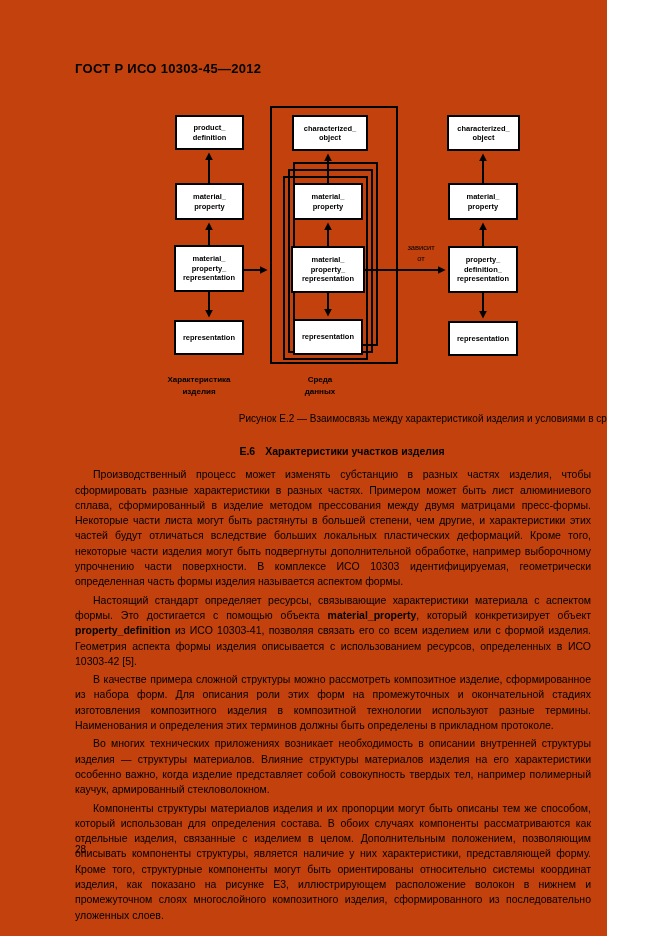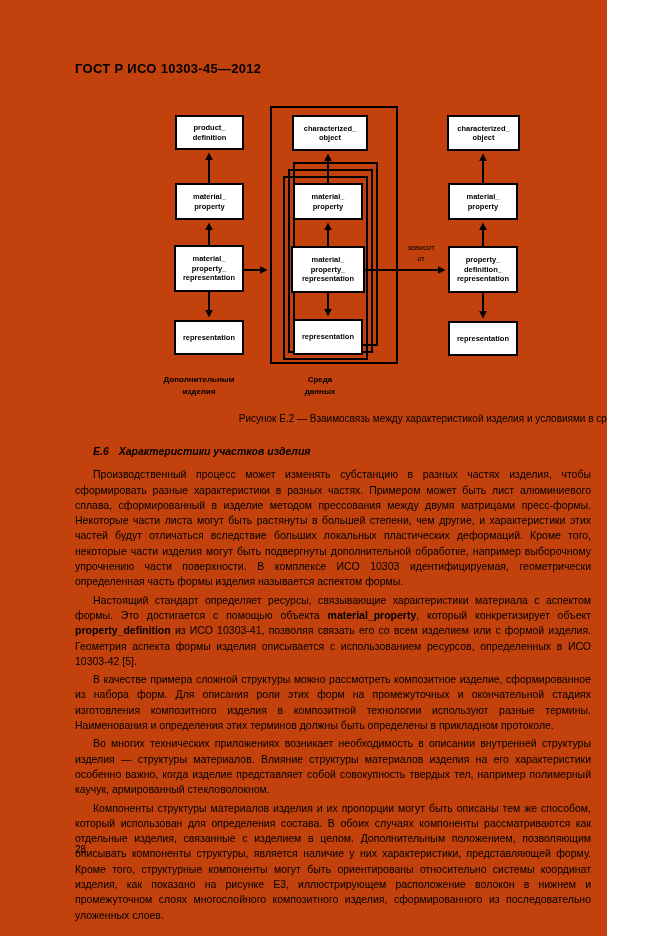--- a/index.html
+++ b/index.html
@@ -35,22 +35,21 @@
     position:absolute; left:0; top:413px; width:661px;
     text-align:right; font-size:10px;
   }
   
   .textblock {
     position:absolute; left:75px; top:444px; width:516px;
     font-size:10.5px; line-height:15.3px; text-align:justify;
   }
   .textblock h3 {
     font-size:10.5px; font-weight:bold; margin:0 0 8px 0; padding-left:18px;
-    text-align:left;
-    font-style:italic;
+    text-align:center;
   }
   .textblock h3.gap-top { margin-top:11px; }
   .hnum { margin-right:10px; }
   .textblock p { margin:0 0 3px 0; text-indent:18px; }
   .b { font-weight:bold; }
   .page-number { position:absolute; left:75px; top:844px; font-size:10px; }
 </style>
 </head>
 <body>
 
@@ -88,21 +87,21 @@
     <div class="dbox" style="left:448px;top:175px;width:70px;height:37px;">material_
 property</div>
     <div class="dbox" style="left:448px;top:238px;width:70px;height:47px;">property_
 definition_
 representation</div>
     <div class="dbox" style="left:448px;top:313px;width:70px;height:35px;">representation</div>
 
     <div class="dep-label" style="left:399px;top:235px;width:44px;">зависит
 от</div>
 
-    <div class="col-label" style="left:149px;top:366px;width:100px;">Дополнительным
+    <div class="col-label" style="left:149px;top:366px;width:100px;">Характеристика
 изделия</div>
     <div class="col-label" style="left:270px;top:366px;width:100px;">Среда
 данных</div>
 
     <svg class="arrows" width="661" height="440">
       <defs>
         <marker id="ah" markerUnits="userSpaceOnUse" markerWidth="8" markerHeight="8" viewBox="0 0 10 10" refX="8" refY="5" orient="auto">
           <path d="M0,0 L10,5 L0,10 z" fill="#000"></path>
         </marker>
       </defs>

